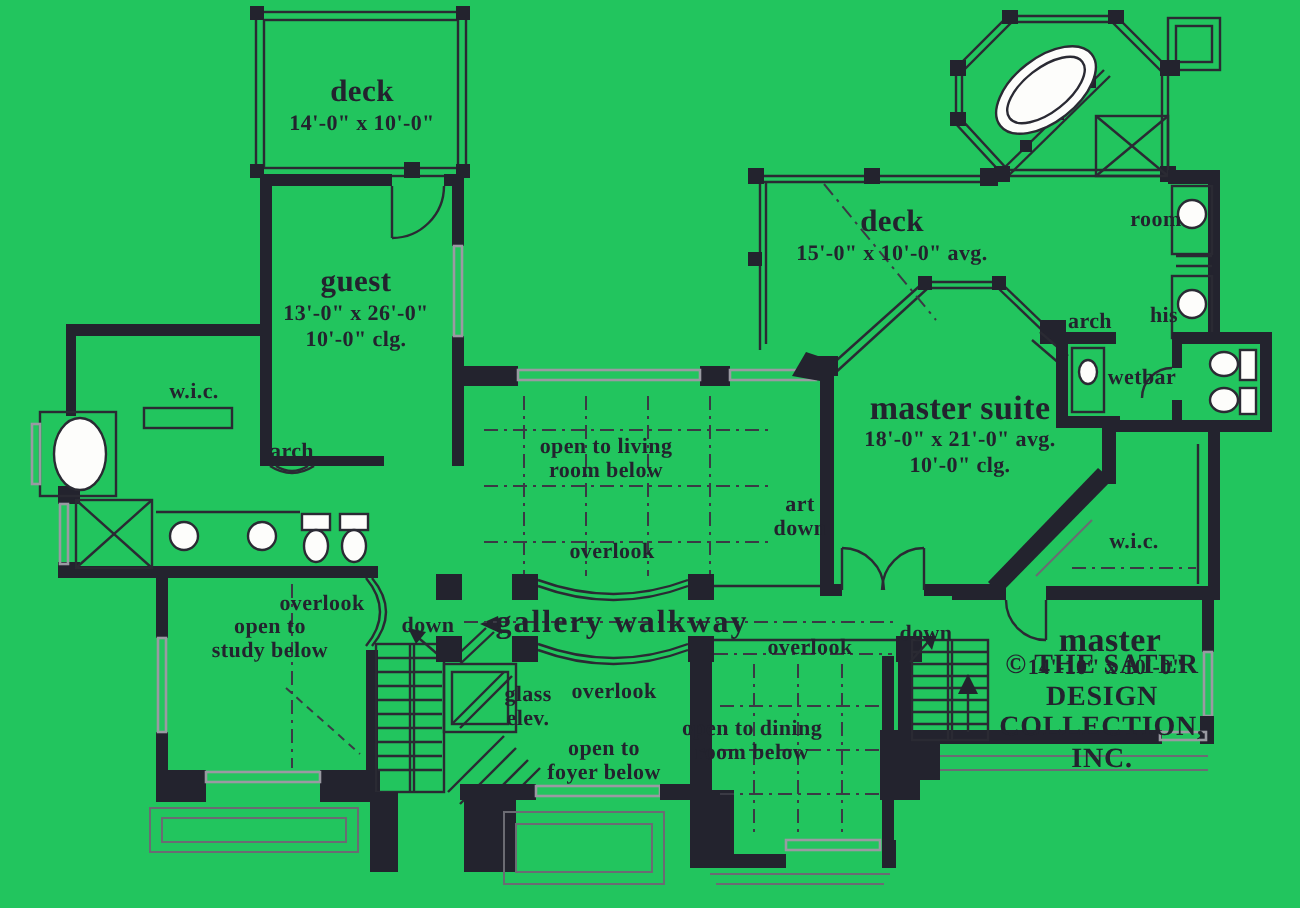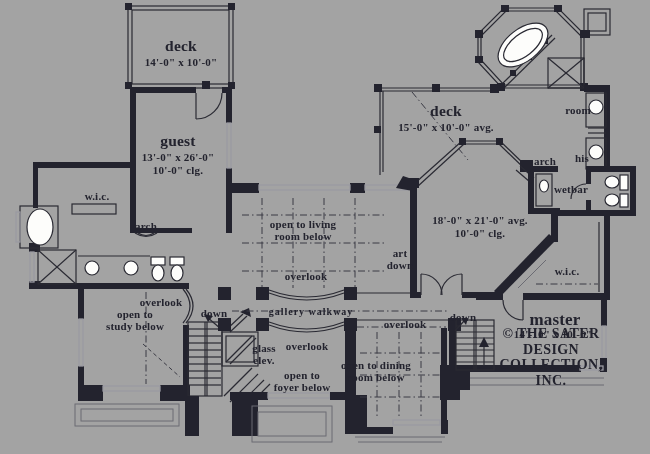--- a/index.html
+++ b/index.html
@@ -1,23 +1,23 @@
 <!DOCTYPE html>
 <html><head>
 <meta charset="utf-8">
 <style>
   html,body{margin:0;padding:0;background:#e8e8e8;}
-  #plan{position:relative;width:650px;height:454px;background:#a3a3a3;overflow:hidden;
+  #plan{position:relative;width:650px;height:454px;background:#22c55e;overflow:hidden;
         font-family:"Liberation Serif",serif;}
   #plan svg{position:absolute;left:0;top:0;z-index:1;}
   .lbl{position:absolute;z-index:2;font-weight:bold;color:#23232e;white-space:pre-line;
        text-align:center;line-height:1.12;transform:translate(-50%,-50%);letter-spacing:.2px;}
   .s10{font-size:14px;letter-spacing:.4px;}
   .s11{font-size:11px;}
-  .s12{font-size:10px;letter-spacing:1px;}
+  .s12{font-size:16px;letter-spacing:1px;}
   .s15{font-size:15.5px;}
   .s16{font-size:17px;}
   
   #l-deck-tl-name{left:181px;top:46px}   #l-deck-tl-dims{left:181px;top:62px}
   #l-guest-name{left:178px;top:141px}    #l-guest-dims{left:178px;top:157px}  #l-guest-clg{left:178px;top:170px}
   #l-wic-left{left:97px;top:196px}       #l-arch-left{left:146px;top:226px}
   #l-overlook-left{left:161px;top:302px} #l-open-study{left:135px;top:320px}
   #l-down-left{left:214px;top:313px}
   #l-deck-m-name{left:446px;top:111px}   #l-deck-m-dims{left:446px;top:127px}
   #l-master-name{left:480px;top:204px}   #l-master-dims{left:480px;top:220px} #l-master-clg{left:480px;top:233px}
@@ -367,20 +367,21 @@
 <div class="lbl s11" id="l-guest-dims">13'-0" x 26'-0"</div>
 <div class="lbl s11" id="l-guest-clg">10'-0" clg.</div>
 <div class="lbl s11" id="l-wic-left">w.i.c.</div>
 <div class="lbl s11" id="l-arch-left">arch</div>
 <div class="lbl s11" id="l-overlook-left">overlook</div>
 <div class="lbl s11" id="l-open-study">open to
 study below</div>
 <div class="lbl s11" id="l-down-left">down</div>
 <div class="lbl s15" id="l-deck-m-name">deck</div>
 <div class="lbl s11" id="l-deck-m-dims">15'-0" x 10'-0" avg.</div>
+<div class="lbl s16" id="l-master-name">master suite</div>
 <div class="lbl s11" id="l-master-dims">18'-0" x 21'-0" avg.</div>
 <div class="lbl s11" id="l-master-clg">10'-0" clg.</div>
 <div class="lbl s11" id="l-art-wall">art
 down</div>
 <div class="lbl s11" id="l-arch-right">arch</div>
 <div class="lbl s11" id="l-hers">room</div>
 <div class="lbl s11" id="l-his">his</div>
 <div class="lbl s11" id="l-wetbar">wetbar</div>
 <div class="lbl s11" id="l-wic-right">w.i.c.</div>
 <div class="lbl s11" id="l-open-living">open to living

